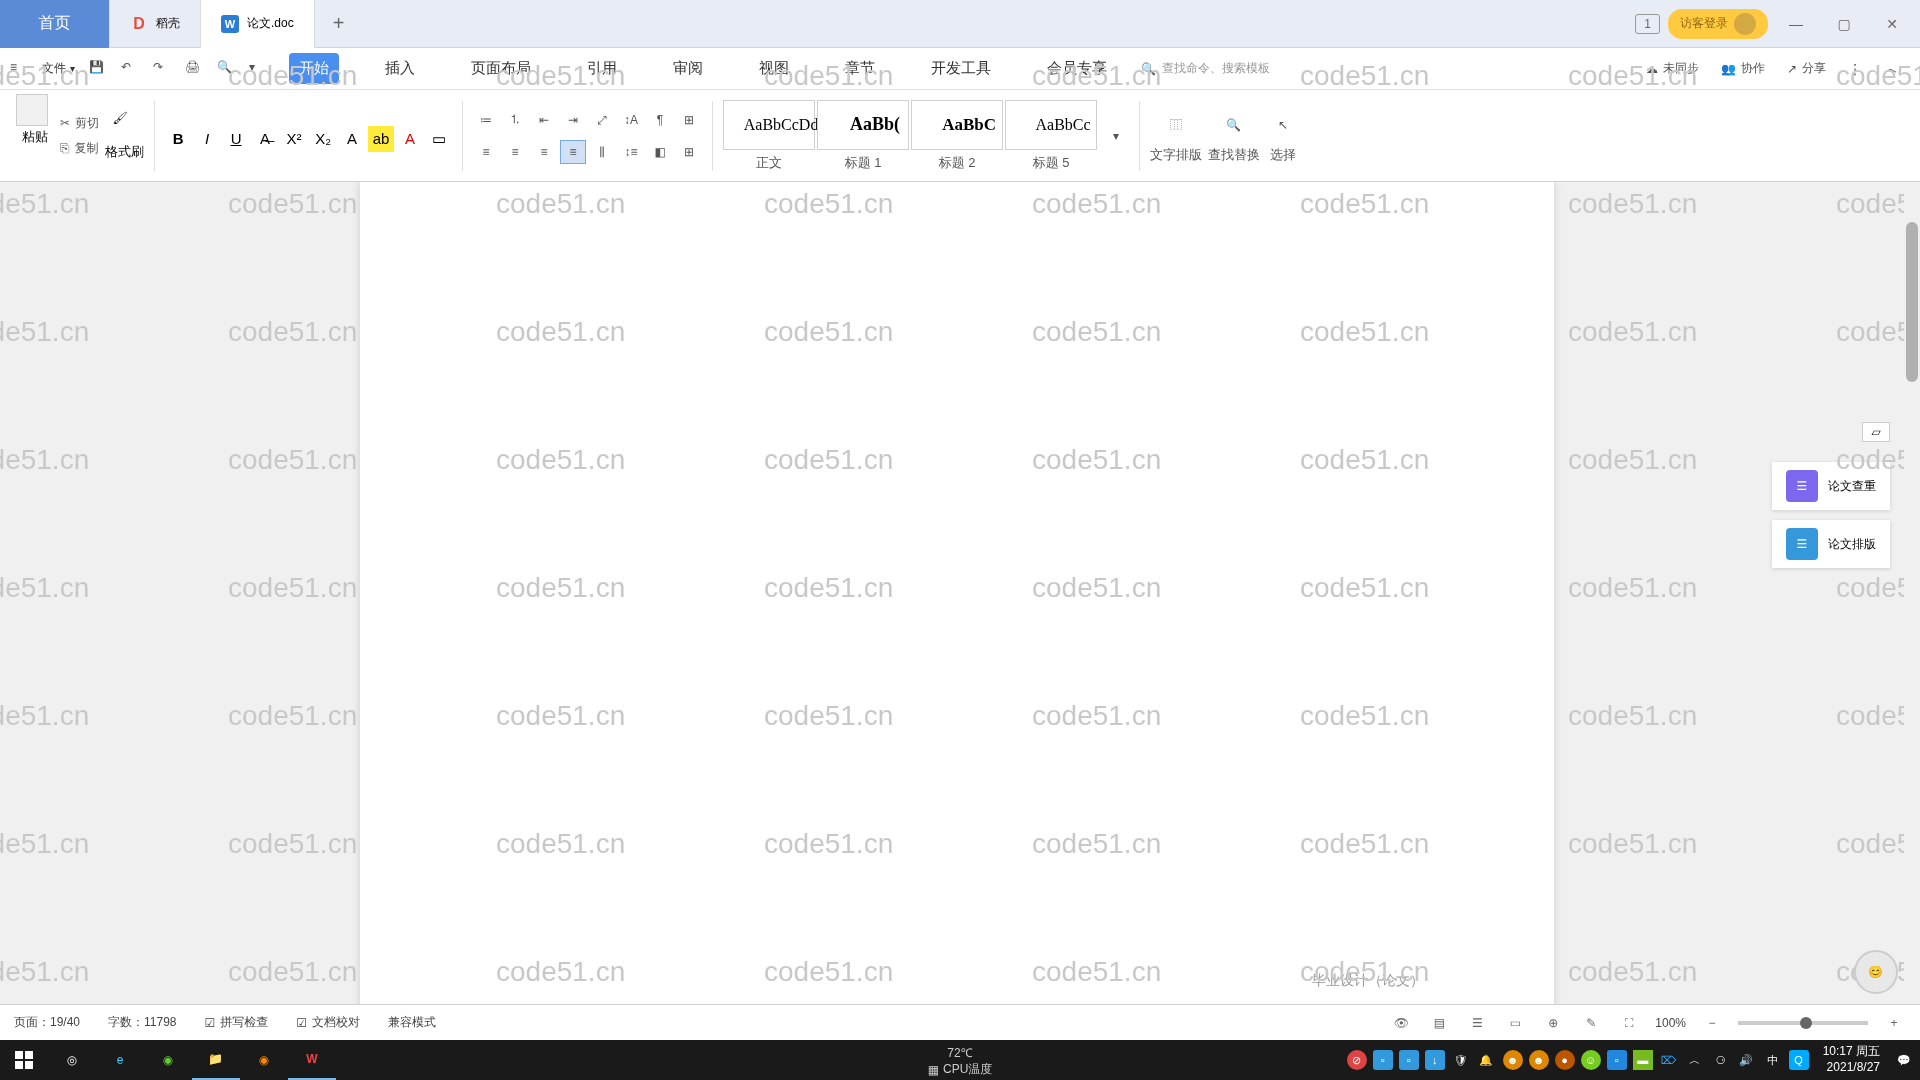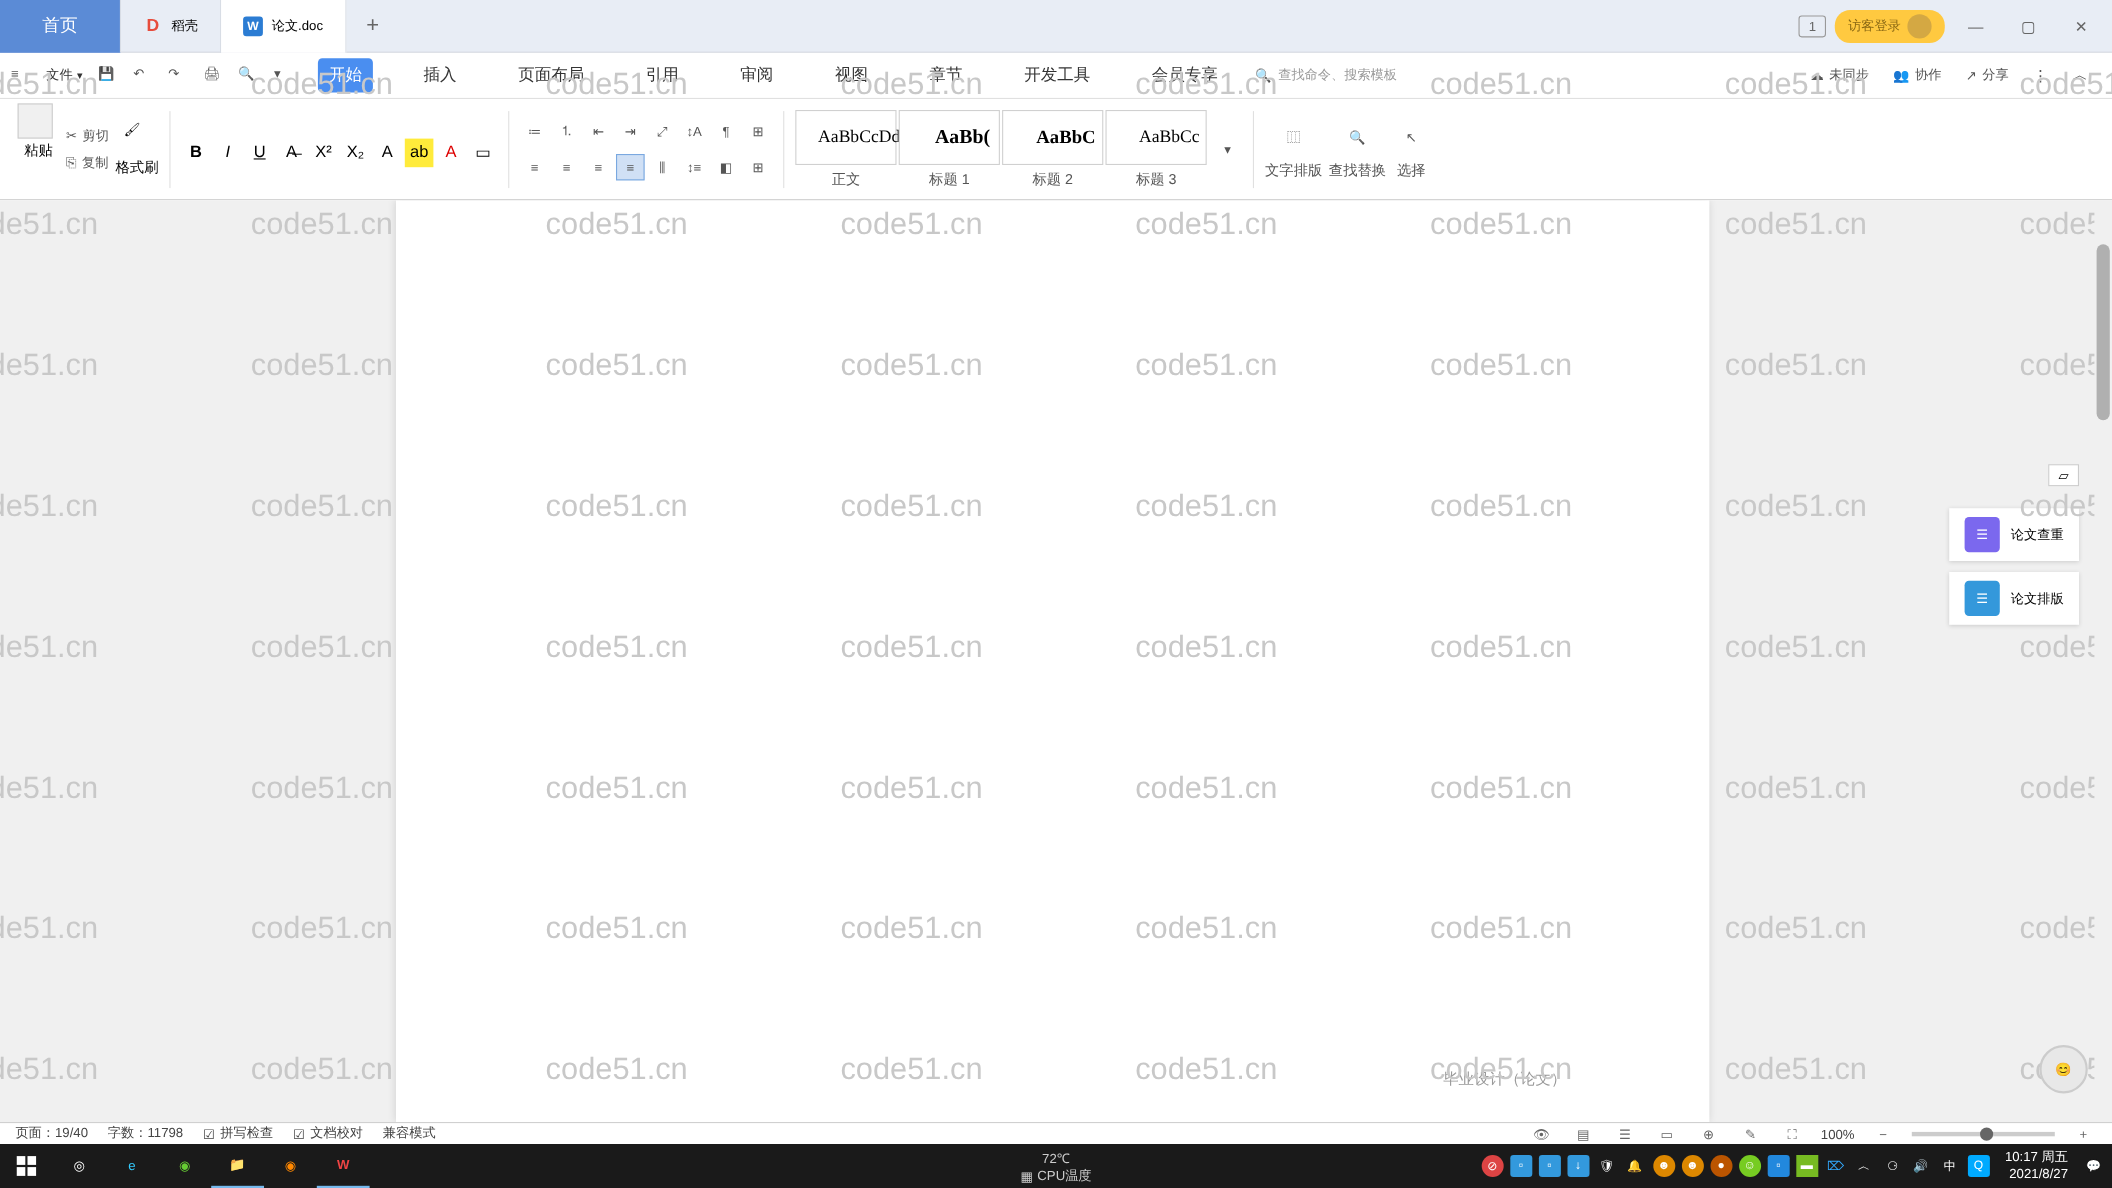--- a/index.html
+++ b/index.html
@@ -63,21 +63,21 @@
 .page-footer{position:absolute;bottom:30px;right:130px;font-size:14px;color:#999;}
 .watermark-layer{position:absolute;inset:0;pointer-events:none;}
 .wm{position:absolute;font-size:28px;color:#c8c8c8;font-weight:400;}
 .red-text{position:absolute;top:540px;left:50%;transform:translateX(-50%);font-size:38px;color:#e60000;font-family:"SimSun";letter-spacing:2px;}
 .side-panel{position:absolute;right:30px;top:240px;display:flex;flex-direction:column;gap:10px;}
 .collapse-btn{width:28px;height:20px;margin-left:auto;margin-bottom:10px;border:1px solid #ccc;background:#fff;display:flex;align-items:center;justify-content:center;cursor:pointer;}
 .side-item{display:flex;align-items:center;gap:10px;background:#fff;padding:8px 14px;box-shadow:0 1px 4px rgba(0,0,0,.15);cursor:pointer;font-size:15px;}
 .side-icon{width:32px;height:32px;border-radius:4px;display:flex;align-items:center;justify-content:center;color:#fff;}
 .side-icon.purple{background:#7b68ee;}
 .side-icon.blue{background:#3498db;}
-.statusbar{position:absolute;bottom:40px;left:0;right:0;height:20px;background:#fff;border-top:1px solid #d0d0d0;display:flex;align-items:center;padding:0 14px;gap:18px;font-size:14px;color:#444;}
+.statusbar{position:absolute;bottom:40px;left:0;right:0;height:36px;background:#fff;border-top:1px solid #d0d0d0;display:flex;align-items:center;padding:0 14px;gap:28px;font-size:14px;color:#444;}
 .status-item{display:flex;align-items:center;gap:5px;}
 .status-right{margin-left:auto;display:flex;align-items:center;gap:14px;}
 .view-btn{width:24px;height:24px;display:flex;align-items:center;justify-content:center;cursor:pointer;color:#666;}
 .zoom-slider{width:130px;height:4px;background:#ccc;position:relative;}
 .zoom-thumb{position:absolute;width:12px;height:12px;background:#666;border-radius:50%;top:-4px;left:62px;}
 .taskbar{position:absolute;bottom:0;left:0;right:0;height:40px;background:#1a1a1a;display:flex;align-items:center;}
 .task-icon{width:48px;height:40px;display:flex;align-items:center;justify-content:center;cursor:pointer;}
 .task-icon.active{border-bottom:2px solid #76b9ed;}
 .tray{margin-left:auto;display:flex;align-items:center;gap:6px;padding-right:6px;}
 .tray-icon{width:20px;height:20px;display:flex;align-items:center;justify-content:center;color:#fff;font-size:11px;}
@@ -223,21 +223,21 @@
     <div class="styles-row">
       <div class="style-box s1">AaBbCcDd</div>
       <div class="style-box s2">AaBb(</div>
       <div class="style-box s3">AaBbC</div>
       <div class="style-box s4">AaBbCc</div>
     </div>
     <div class="style-labels">
       <div class="style-label">正文</div>
       <div class="style-label">标题 1</div>
       <div class="style-label">标题 2</div>
-      <div class="style-label">标题 3</div>
+      <div class="style-label">标题 5</div>
     </div>
   </div>
   <span class="pb" style="align-self:center">▾</span>
   <div class="sep"></div>
   <div class="big-btn">
     <span class="big-btn-icon">⿲</span>
     <span class="big-btn-label">文字排版</span>
   </div>
   <div class="big-btn">
     <span class="big-btn-icon">🔍</span>

